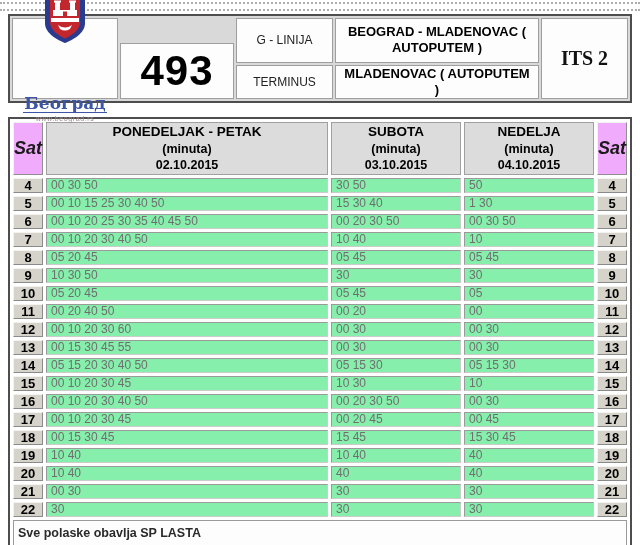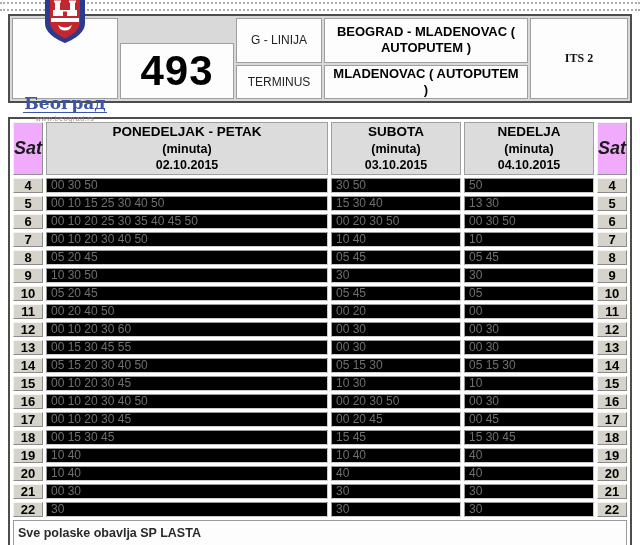--- a/index.html
+++ b/index.html
@@ -44,33 +44,33 @@
   }
   .logo-url { font-size: 7px; color: #9b8b8b; letter-spacing: 0.6px; margin-top: 2px; }
 
   .num-cell {
     width: 114px;
     display: flex; align-items: center; justify-content: center;
     font-size: 42px; font-weight: bold; letter-spacing: 1px; color: #000; margin-top: 25px;
   }
 
   .two-row-col { display: flex; flex-direction: column; gap: 2px; background: transparent; border: none; }
-  .mid-col { width: 86px; }
+  .mid-col { width: 97px; }
   .route-col { width: 204px; }
   .two-row-col .hcell { display: flex; align-items: center; justify-content: center; text-align: center; }
   .row-top { flex: 4; }
   .row-bottom { flex: 3; }
   .mid-col .hcell { font-size: 12px; color: #222; }
   .route-col .hcell { font-size: 13px; font-weight: bold; color: #000; padding: 0 6px; line-height: 1.25; }
 
   .its-cell {
     flex: 1;
     display: flex; align-items: center; justify-content: center;
     font-family: "Liberation Serif", serif;
-    font-size: 12px; font-weight: bold; color: #111;
+    font-size: 20px; font-weight: bold; color: #111;
   }
 
   
   .timetable {
     margin: 14px 8px 0 8px;
     width: 624px;
     border: 2px solid #4d4d4d;
     background: #ffffff;
     border-collapse: separate;
     border-spacing: 3px;
@@ -98,21 +98,21 @@
   .day-date { font-size: 12.5px; line-height: 1.3; }
 
   td.hour {
     background: #d6d3cb;
     border: 1px solid;
     border-color: #f4f3f0 #8a8a8a #8a8a8a #f4f3f0;
     font-size: 13px; font-weight: bold; color: #000;
     height: 15px; text-align: center; vertical-align: middle; line-height: 13px;
   }
   td.min {
-    background: #000000;
+    background: #86efac;
     border: 1px solid;
     border-color: #9a9a9a #cccccc #cccccc #9a9a9a;
     font-size: 12px; color: #6f6f6f;
     padding: 0 0 0 4px; vertical-align: middle; line-height: 13px;
     white-space: nowrap; overflow: hidden;
   }
   td.note {
     background: #fdfdfd;
     border: 1px solid #9a9a9a;
     font-size: 12.5px; font-weight: bold; color: #2a2a2a;
@@ -196,21 +196,21 @@
         <td class="hour">4</td>
         <td class="min">00 30 50</td>
         <td class="min">30 50</td>
         <td class="min">50</td>
         <td class="hour">4</td>
       </tr>
       <tr>
         <td class="hour">5</td>
         <td class="min">00 10 15 25 30 40 50</td>
         <td class="min">15 30 40</td>
-        <td class="min">13 30</td>
+        <td class="min">1 30</td>
         <td class="hour">5</td>
       </tr>
       <tr>
         <td class="hour">6</td>
         <td class="min">00 10 20 25 30 35 40 45 50</td>
         <td class="min">00 20 30 50</td>
         <td class="min">00 30 50</td>
         <td class="hour">6</td>
       </tr>
       <tr>

